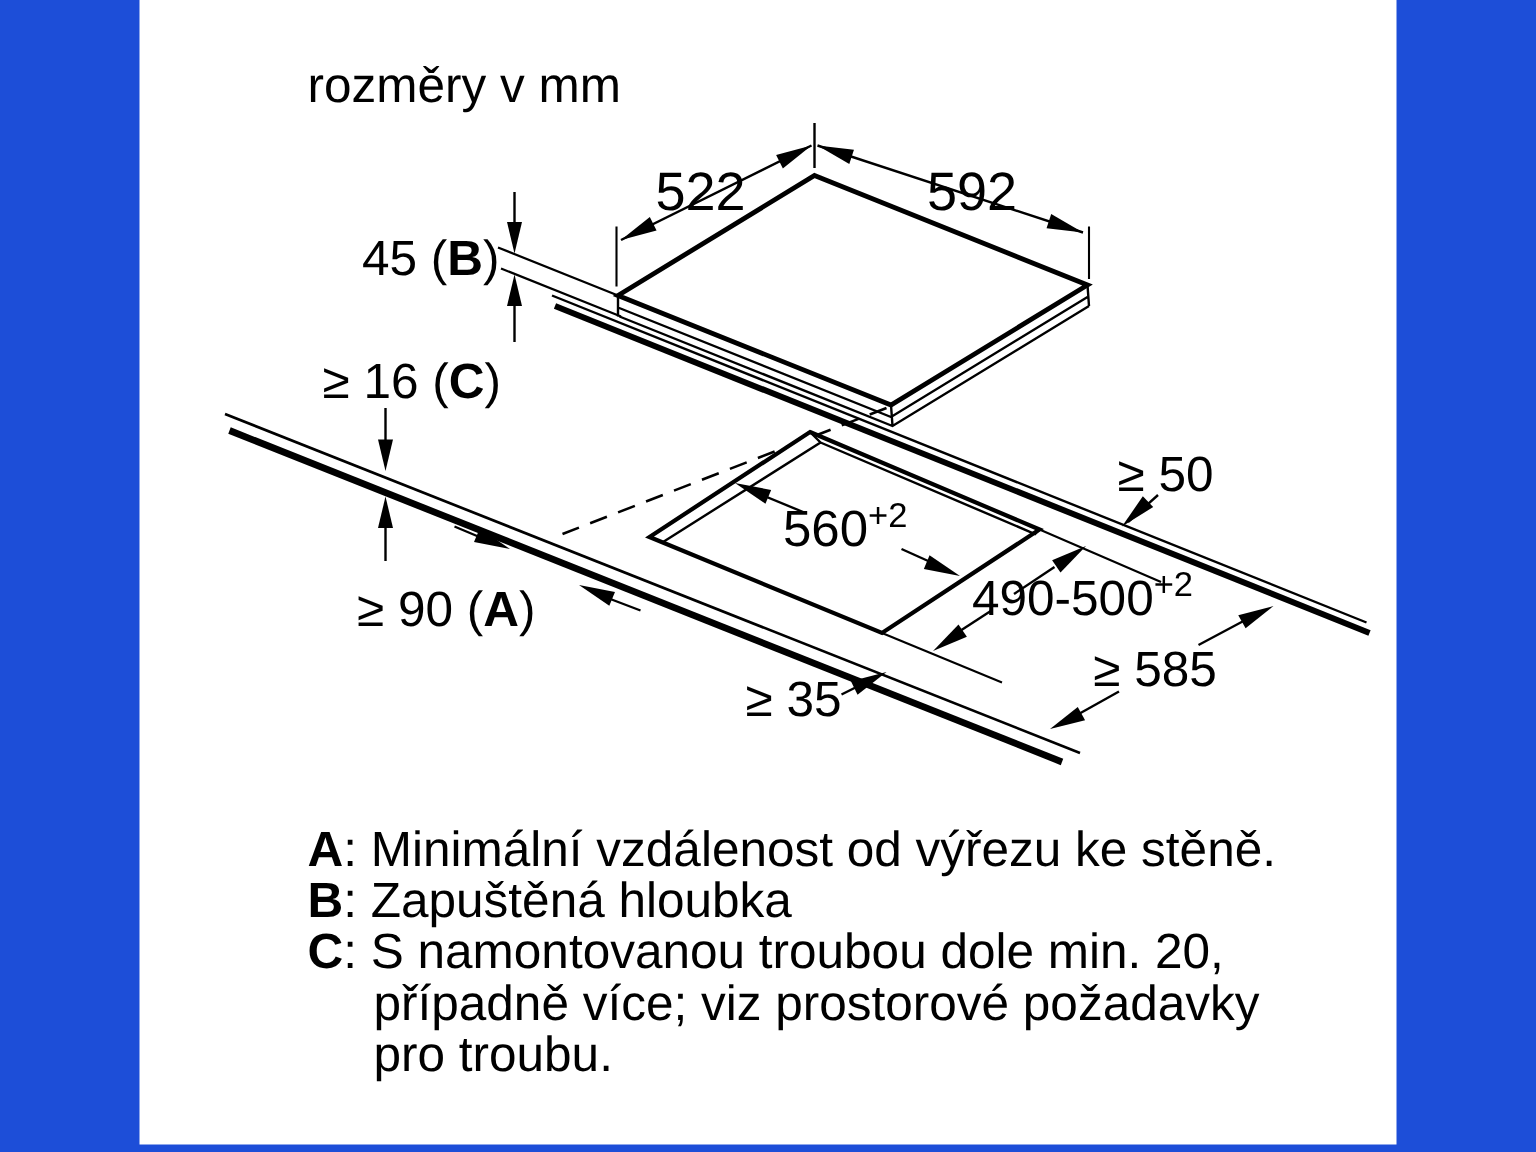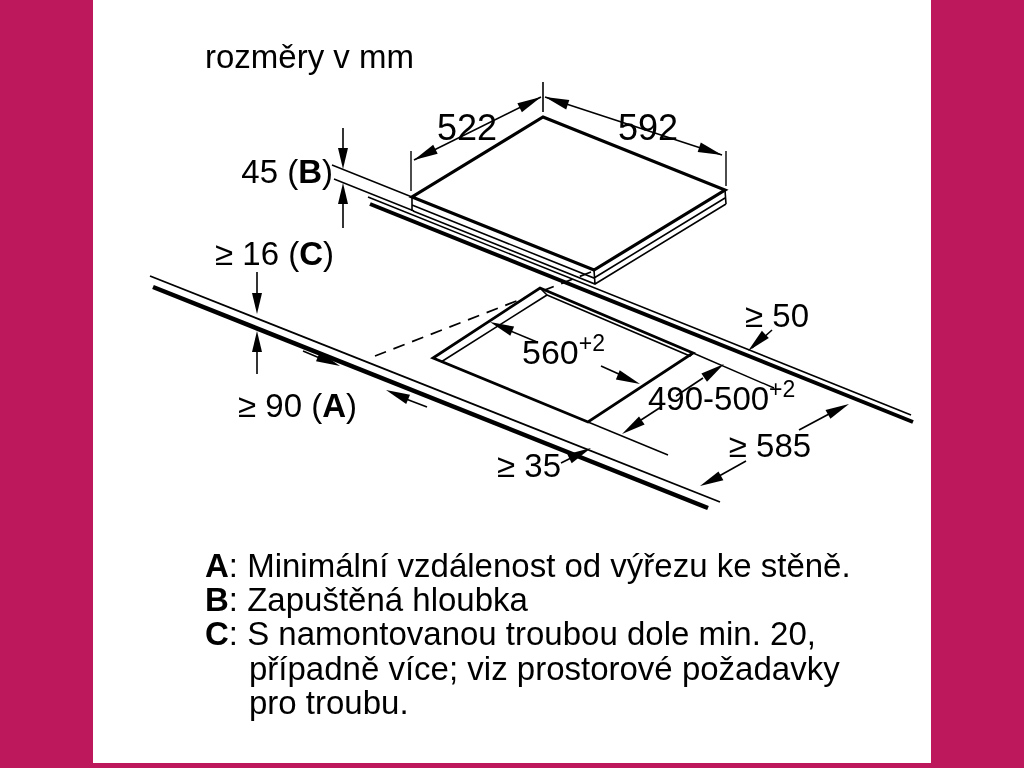--- a/index.html
+++ b/index.html
@@ -1,16 +1,16 @@
 <!DOCTYPE html>
 <html><head>
 <meta charset="utf-8">
 <style>
   html,body{margin:0;padding:0;background:#000;width:1024px;height:768px;overflow:hidden;}
-  .stage{position:relative;width:1024px;height:768px;background:#be185d;}
+  .stage{position:relative;width:1024px;height:768px;background:#1d4ed8;}
   svg{position:absolute;left:0;top:0;}
   text{font-family:"Liberation Sans","DejaVu Sans",sans-serif;fill:#000;}
   .b{font-weight:bold;}
   .dim{font-size:33px;}
   .dim-lg{font-size:36px;}
   .sup{font-size:23px;}
   .title{font-size:33px;}
   .legend{font-size:33px;}
   .ln{stroke:#000;fill:none;}
   .face{fill:#fff;stroke:#000;}

